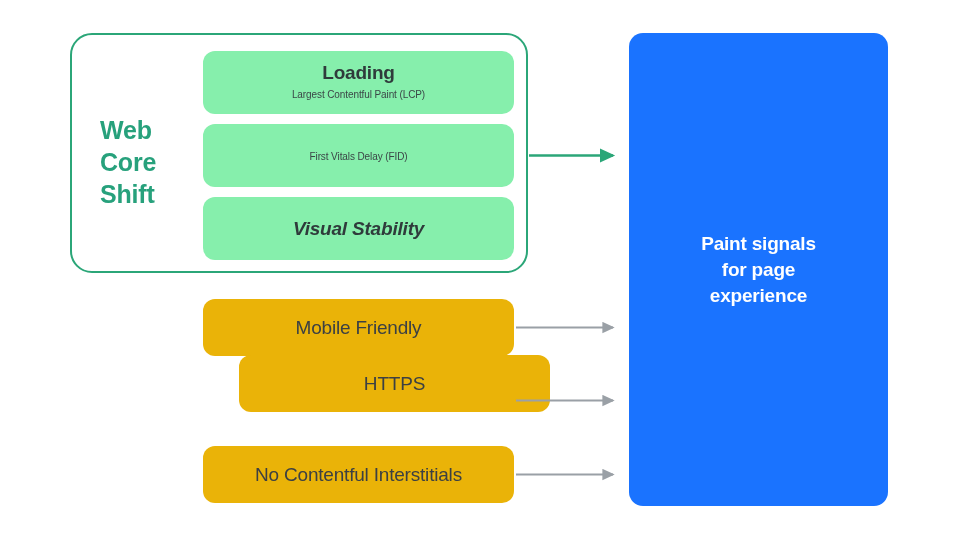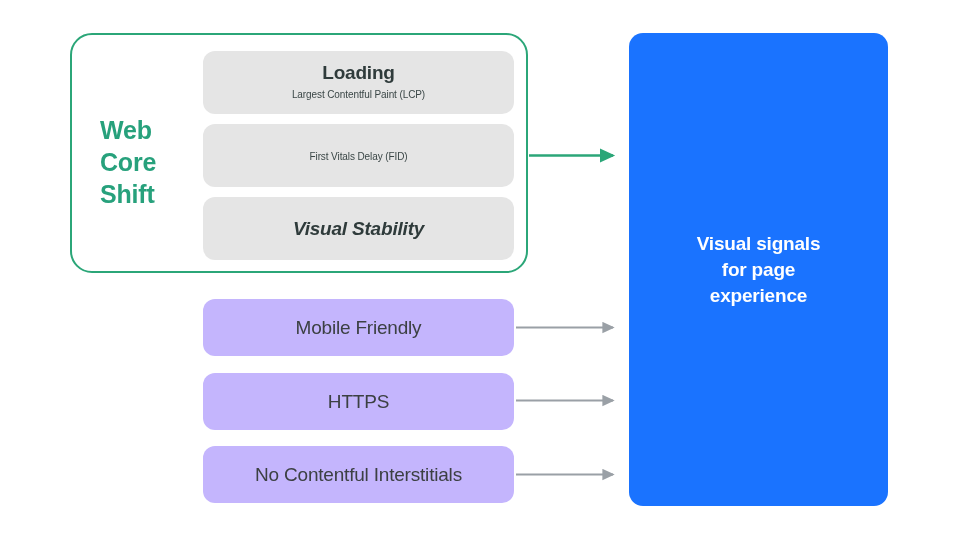--- a/index.html
+++ b/index.html
@@ -43,21 +43,21 @@
     letter-spacing: -0.2px;
   }
   .cwv-label span { display: block; }
 
   
   .metric-card {
     position: absolute;
     left: 203px;
     width: 311px;
     height: 63px;
-    background: #e5e5e5;
+    background: #86efac;
     border-radius: 12px;
     box-sizing: border-box;
     display: flex;
     flex-direction: column;
     align-items: center;
     justify-content: center;
   }
   .metric-card.m0 { top: 51px; }
   .metric-card.m1 { top: 124px; }
   .metric-card.m2 { top: 197px; font-style: italic; }
@@ -77,28 +77,28 @@
     margin-top: 2px;
     letter-spacing: -0.1px;
   }
 
   
   .signal-card {
     position: absolute;
     left: 203px;
     width: 311px;
     height: 57px;
-    background: #c4b5fd;
+    background: #eab308;
     border-radius: 12px;
     display: flex;
     align-items: center;
     justify-content: center;
   }
   .signal-card.s0 { top: 299px; }
-  .signal-card.s1 { top: 373px; }
+  .signal-card.s1 { top: 355px; margin-left: 36px; }
   .signal-card.s2 { top: 446px; }
 
   .signal-label {
     font-size: 19px;
     font-weight: normal;
     color: #3C4043;
     letter-spacing: -0.2px;
   }
 
   
@@ -185,18 +185,18 @@
     <line x1="529" y1="155.5" x2="613" y2="155.5" stroke="#2BA678" stroke-width="2.4" marker-end="url(#arrowhead-green)"></line>
 
     <line x1="516" y1="327.5" x2="613" y2="327.5" stroke="#9AA0A6" stroke-width="1.9" marker-end="url(#arrowhead-gray)"></line>
 
     <line x1="516" y1="400.5" x2="613" y2="400.5" stroke="#9AA0A6" stroke-width="1.9" marker-end="url(#arrowhead-gray)"></line>
 
     <line x1="516" y1="474.5" x2="613" y2="474.5" stroke="#9AA0A6" stroke-width="1.9" marker-end="url(#arrowhead-gray)"></line>
   </svg>
 
   <div class="result-box">
-    <div class="result-text">Visual signals
+    <div class="result-text">Paint signals
 for page
 experience</div>
   </div>
 
 </div>
 
 </body></html>

